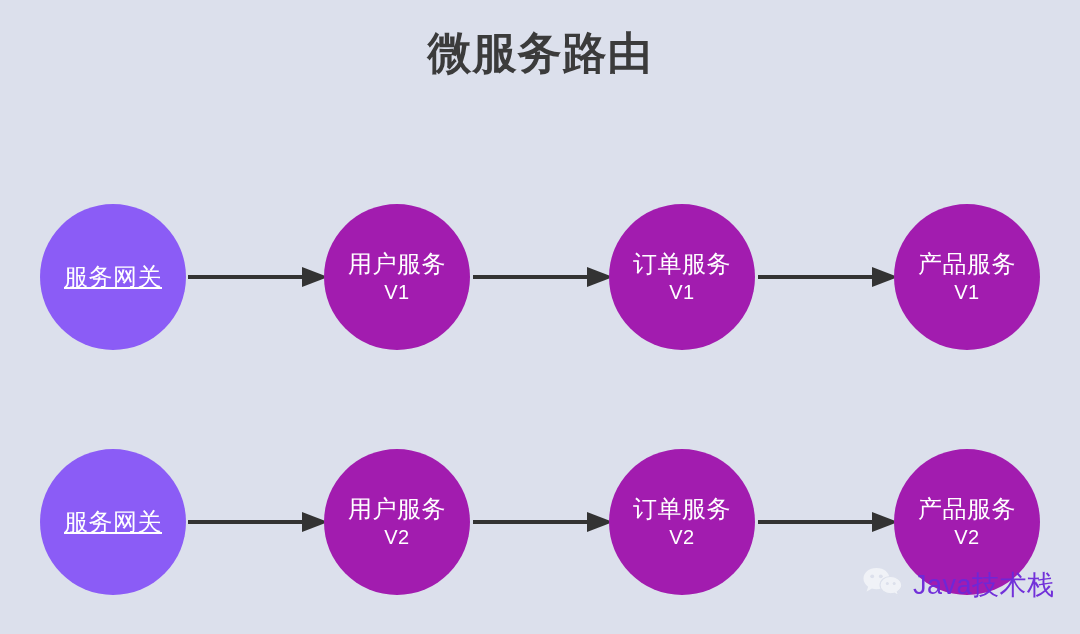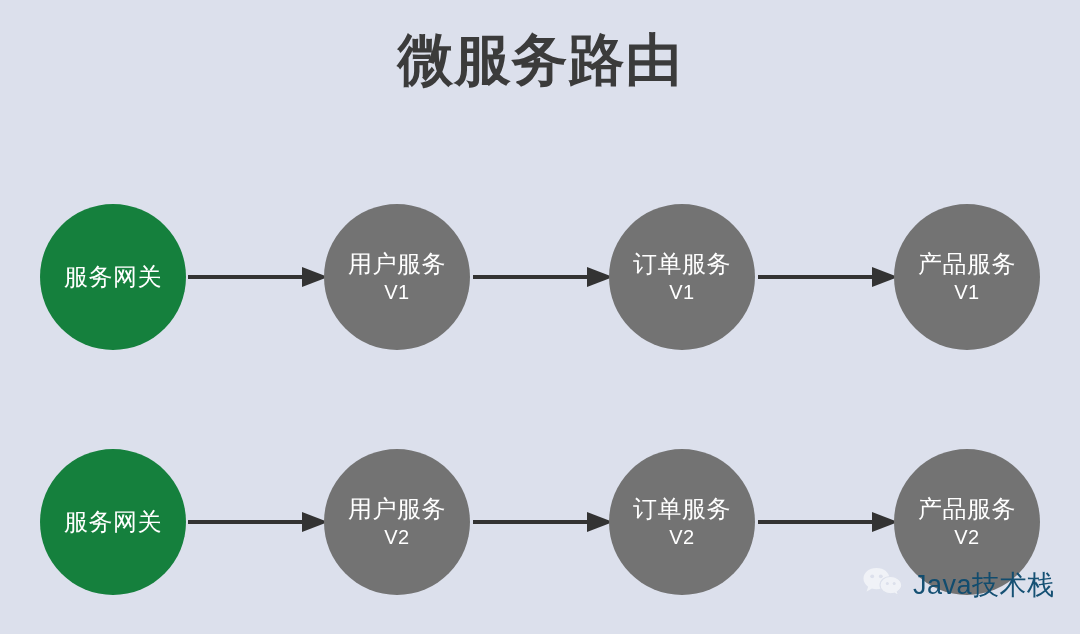--- a/index.html
+++ b/index.html
@@ -20,21 +20,21 @@
     background: #dce0ec;
   }
 
   
   #diagram-title {
     position: absolute;
     left: 0;
     top: 28px;
     width: 1080px;
     text-align: center;
-    font-size: 56px;
+    font-size: 44px;
     font-weight: bold;
     color: #3b3b3b;
     letter-spacing: 1px;
     line-height: 1.15;
     white-space: nowrap;
   }
 
   
   .node {
     position: absolute;
@@ -42,22 +42,22 @@
     height: 146px;
     border-radius: 50%;
     display: flex;
     flex-direction: column;
     align-items: center;
     justify-content: center;
     color: #ffffff;
     text-align: center;
     box-sizing: border-box;
   }
-  .node.gateway { background: #15803d; }
-  .node.service { background: #737373; }
+  .node.gateway { background: #8b5cf6; text-decoration: underline; }
+  .node.service { background: #a21caf; }
 
   .node-label {
     font-size: 24px;
     font-weight: normal;
     line-height: 1.26;
     letter-spacing: 0.5px;
     white-space: nowrap;
   }
   .node-version {
     font-size: 20px;
@@ -79,21 +79,21 @@
     position: absolute;
     left: 862px;
     top: 566px;
     display: flex;
     align-items: center;
     gap: 9px;
     opacity: 0.95;
   }
   #watermark .wm-text {
     font-size: 27px;
-    color: #0c4a6e;
+    color: #6d28d9;
     letter-spacing: 0.5px;
     white-space: nowrap;
     line-height: 1;
   }
   #watermark .wm-logo { display: block; }
 </style>
 </head>
 <body>
 
 <div id="canvas">

